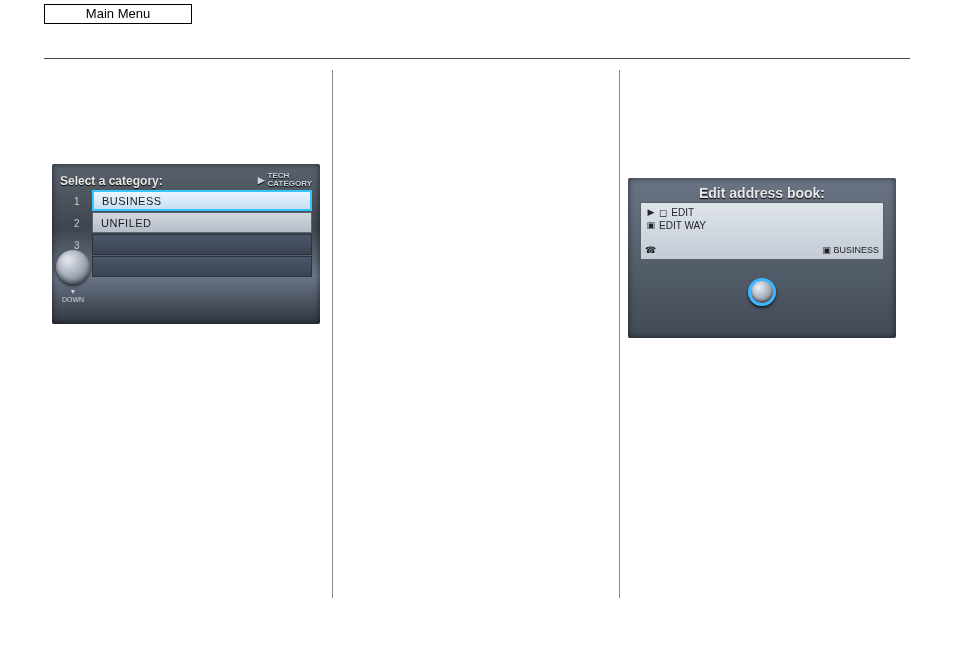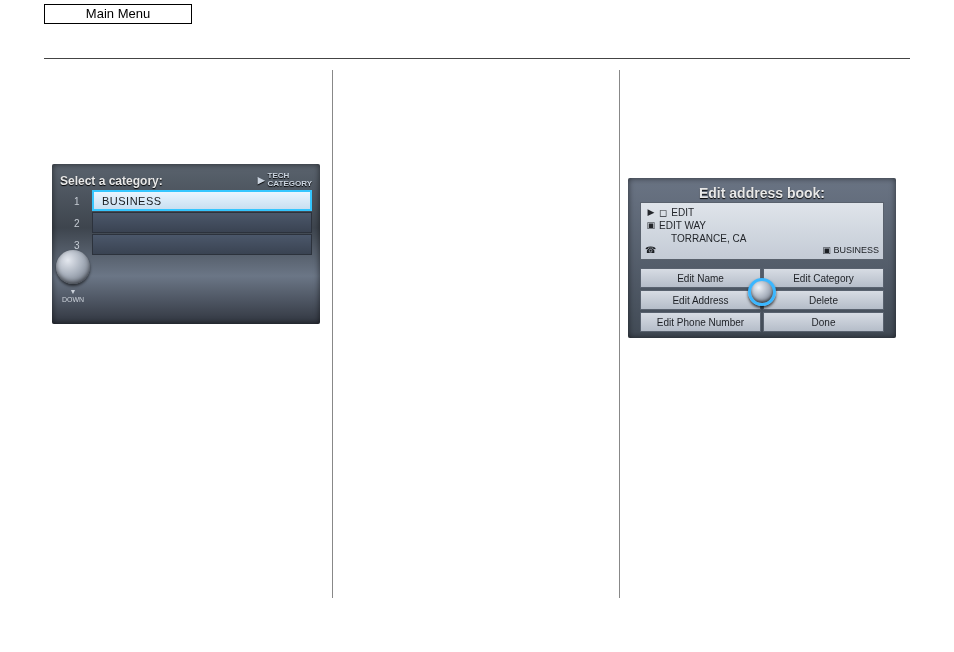--- a/index.html
+++ b/index.html
@@ -220,20 +220,23 @@
         <div class="row-indices">
           <span>1</span>
           <span>2</span>
           <span>3</span>
         </div>
 
         <div class="cat-list">
           <div class="cat-row selected">
             <span>BUSINESS</span>
           </div>
+          <div class="cat-row">
+            <span>UNFILED</span>
+          </div>
           <div class="cat-row empty"></div>
           <div class="cat-row empty"></div>
         </div>
 
         <div class="knob-dial"></div>
         <div class="down-label" style="white-space:pre-line;">▼
 DOWN</div>
       </div>
 
     </div>
@@ -251,41 +254,30 @@
 
         <div class="addr-panel">
           <div class="line">
             <span class="ic">▶</span>
             <span>◻</span>
             <span>EDIT</span>
           </div>
           <div class="line">
             <span class="ic">▣</span>
             <span>EDIT WAY</span>
-          </div>
-          <div class="line" style="padding-left:12px;">
-            <span>TORRANCE, CA</span>
           </div>
           <div class="addr-bottom">
             <span>☎</span>
             <span>
               <span>▣</span>
               <span>BUSINESS</span>
             </span>
           </div>
         </div>
 
-        <div class="btn-grid">
-          <div class="nav-btn">Edit Name</div>
-          <div class="nav-btn">Edit Category</div>
-          <div class="nav-btn">Edit Address</div>
-          <div class="nav-btn">Delete</div>
-          <div class="nav-btn">Edit Phone Number</div>
-          <div class="nav-btn">Done</div>
-        </div>
 
         <div class="knob2"></div>
       </div>
 
     </div>
   </div>
 
 </div>
 
 </body></html>

